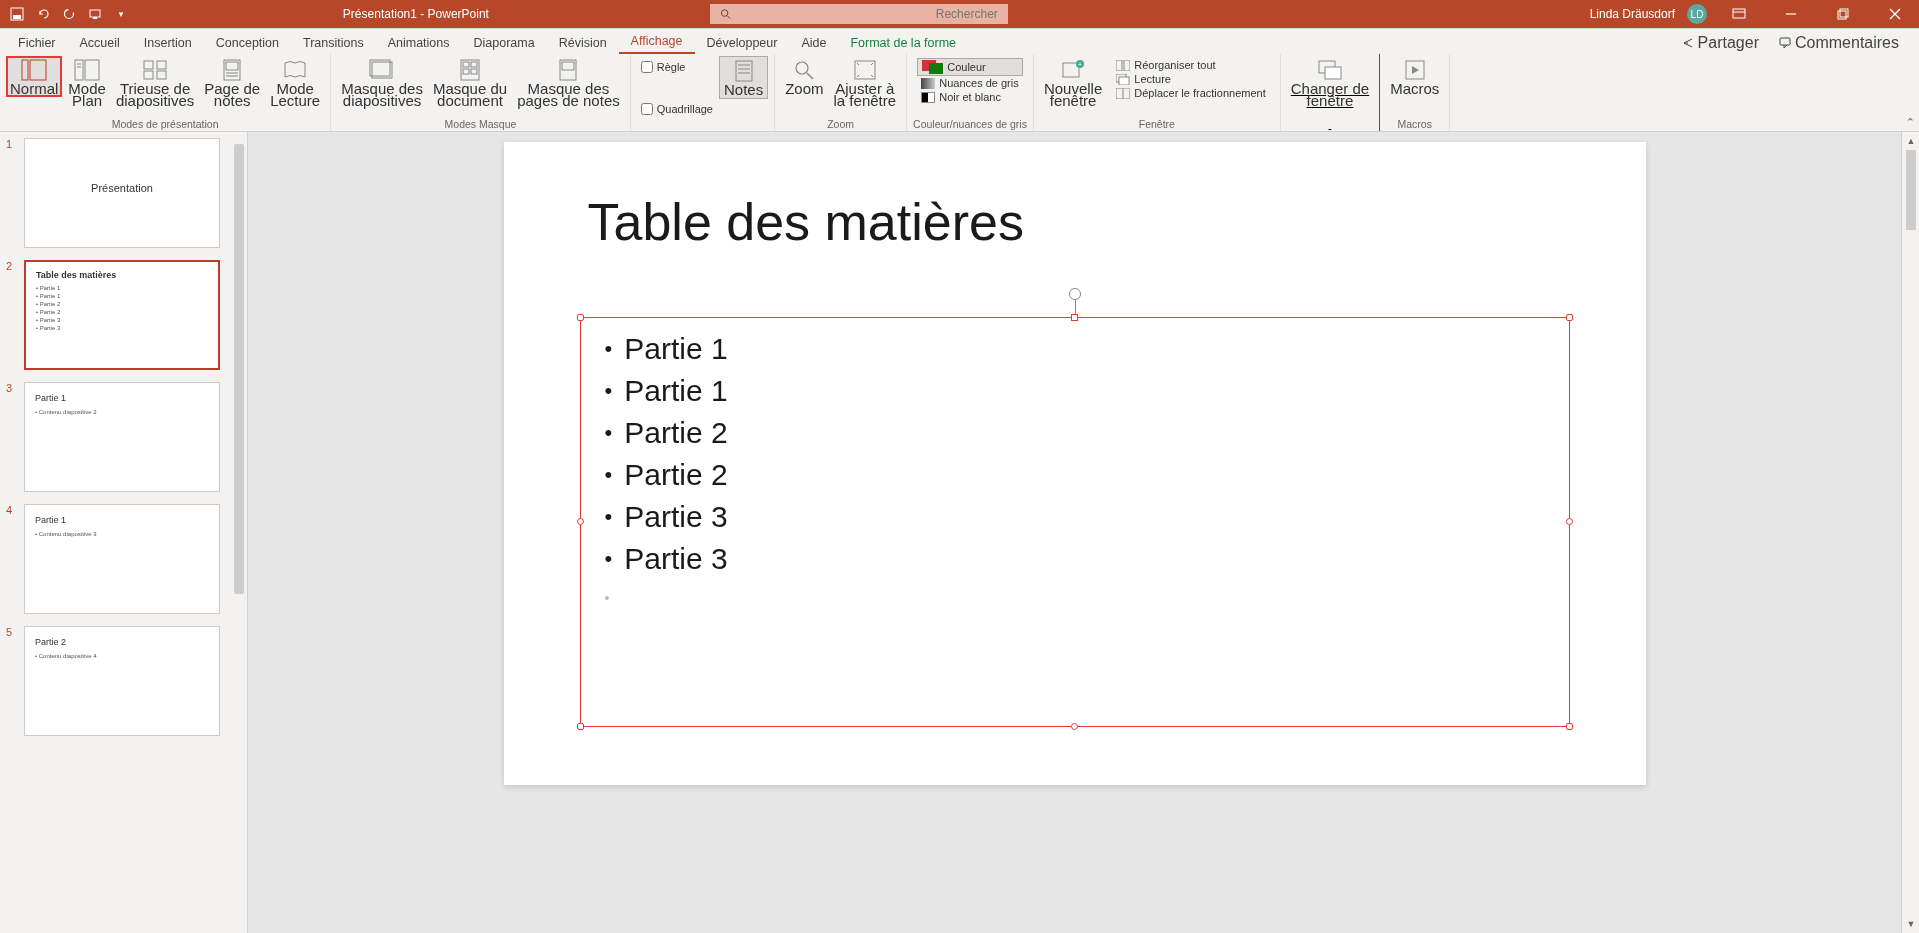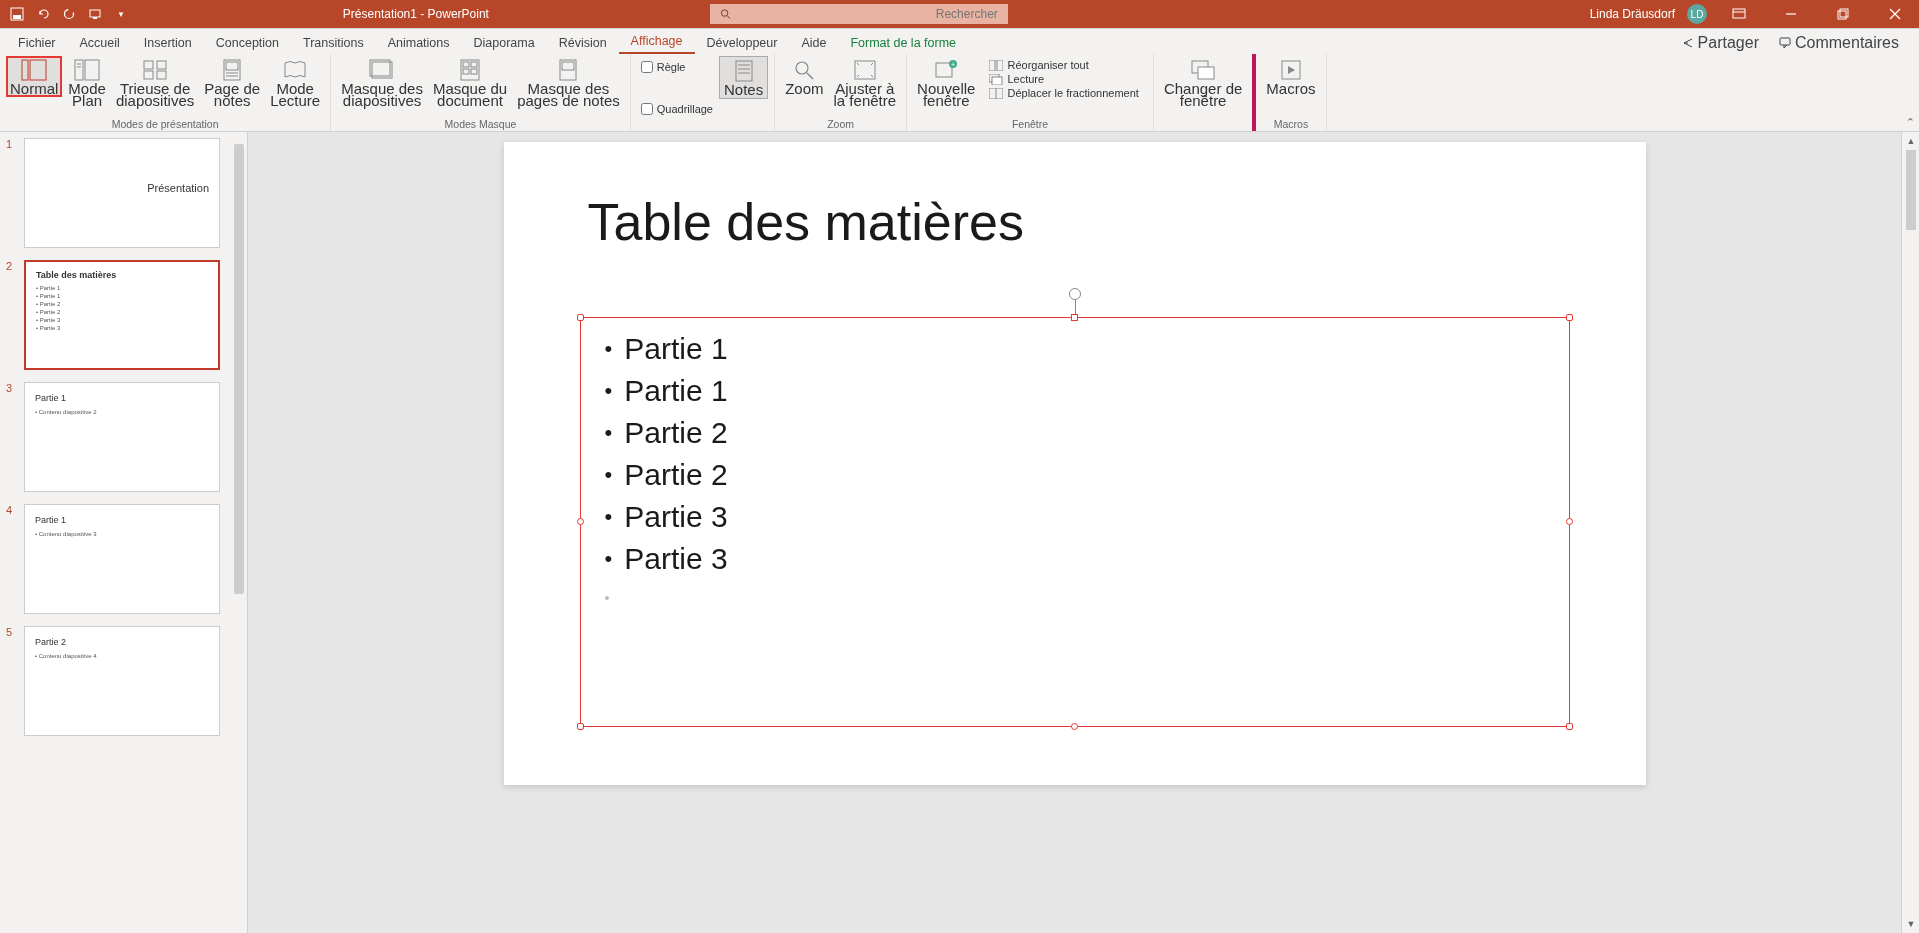--- a/index.html
+++ b/index.html
@@ -42,21 +42,21 @@
 
 
 .main { display: flex; height: calc(933px - 28px - 26px - 78px); }
 .thumb-panel { width: 248px; background: #f3f2f1; border-right: 1px solid #d0d0d0; overflow-y: auto; position: relative; }
 .thumb-scroll { position: absolute; right: 0; top: 0; width: 18px; height: 100%; background: #f3f2f1; }
 .thumb-scroll-track { position: absolute; right: 3px; top: 12px; width: 10px; height: 450px; background: #cdcdcd; border-radius: 2px; }
 .thumb-slide { display: flex; padding: 6px 10px 6px 6px; gap: 6px; }
 .thumb-num { font-size: 11px; color: #b8472a; width: 12px; }
 .thumb-box { width: 196px; height: 110px; background: #fff; border: 1px solid #ccc; cursor: pointer; position: relative; padding: 8px 10px; }
 .thumb-box.selected { border: 2px solid #c0392b; }
-.thumb-title-center { font-size: 11px; color: #333; text-align: right; margin-top: 35px; }
+.thumb-title-center { font-size: 11px; color: #333; text-align: center; margin-top: 35px; }
 .thumb-title-tl { font-size: 9px; font-weight: bold; color: #333; }
 .thumb-bullets { font-size: 6px; color: #555; margin-top: 4px; line-height: 8px; }
 .thumb-sub { font-size: 9px; color: #333; margin-top: 2px; }
 .thumb-sub-bullets { font-size: 6px; color: #555; margin-top: 6px; }
 
 .slide-area { flex: 1; background: #e7e6e6; display: flex; justify-content: center; padding-top: 10px; position: relative; overflow: hidden; }
 .slide-canvas { width: 1142px; height: 643px; background: #fff; box-shadow: 0 2px 6px rgba(0,0,0,0.15); position: relative; }
 .slide-title { position: absolute; top: 50px; left: 84px; font-size: 52px; color: #1a1a1a; }
 .content-box { position: absolute; top: 175px; left: 76px; width: 990px; height: 410px; border: 1.5px solid #e53935; }
 .content-box .handle { position: absolute; width: 7px; height: 7px; background: #fff; border: 1px solid #e53935; border-radius: 2px; }
@@ -326,20 +326,42 @@
               <path d="M6 6 L4 4 M18 6 L20 4 M6 16 L4 18 M18 16 L20 18" stroke="#888"></path>
             </svg>
           </span>
           <span class="big-btn-label" style="white-space:pre;">Ajuster à
 la fenêtre</span>
         </div>
     </div>
     <div class="ribbon-group-label">Zoom</div>
   </div>
 
+  <div class="ribbon-group">
+    <div class="ribbon-group-items">
+      <div style="display:flex;flex-direction:column;padding:2px 4px 0;">
+        <div class="small-row" style="background:#e1dfdd;border:1px solid #aaa;">
+            <span style="display:inline-flex;">
+              <span class="color-swatch" style="background:#d13438;"></span>
+              <span class="color-swatch" style="background:#107c10;margin-left:-7px;margin-top:3px;"></span>
+            </span>
+            <span>Couleur</span>
+          </div>
+        <div class="small-row">
+            <span class="color-swatch" style="background:linear-gradient(90deg,#444,#ccc);"></span>
+            <span>Nuances de gris</span>
+          </div>
+        <div class="small-row">
+            <span class="color-swatch" style="background:linear-gradient(90deg,#000 50%,#fff 50%);border:1px solid #888;"></span>
+            <span>Noir et blanc</span>
+          </div>
+      </div>
+    </div>
+    <div class="ribbon-group-label">Couleur/nuances de gris</div>
+  </div>
 
   <div class="ribbon-group">
     <div class="ribbon-group-items">
       <div class="big-btn">
           <span class="big-btn-icon">
             <svg width="24" height="22">
               <rect x="2" y="4" width="16" height="14" fill="none" stroke="#888"></rect>
               <circle cx="19" cy="5" r="4" fill="#4a8"></circle>
               <text x="19" y="8" font-size="7" fill="#fff" text-anchor="middle">+</text>
             </svg>
@@ -367,21 +389,21 @@
               <rect x="0" y="0" width="14" height="11" fill="none" stroke="#888"></rect>
               <line x1="7" y1="0" x2="7" y2="11" stroke="#888"></line>
             </svg>
             <span>Déplacer le fractionnement</span>
           </div>
       </div>
     </div>
     <div class="ribbon-group-label">Fenêtre</div>
   </div>
 
-  <div class="ribbon-group" style="border-right:4px solid #be185d;">
+  <div class="ribbon-group" style="border-right:1px solid #be185d;text-decoration:underline;">
     <div class="ribbon-group-items">
       <div class="big-btn">
           <span class="big-btn-icon">
             <svg width="26" height="22">
               <rect x="2" y="2" width="16" height="12" fill="none" stroke="#888"></rect>
               <rect x="8" y="8" width="16" height="12" fill="#fff" stroke="#888"></rect>
             </svg>
           </span>
           <span class="big-btn-label" style="white-space:pre;">Changer de
 fenêtre</span>

